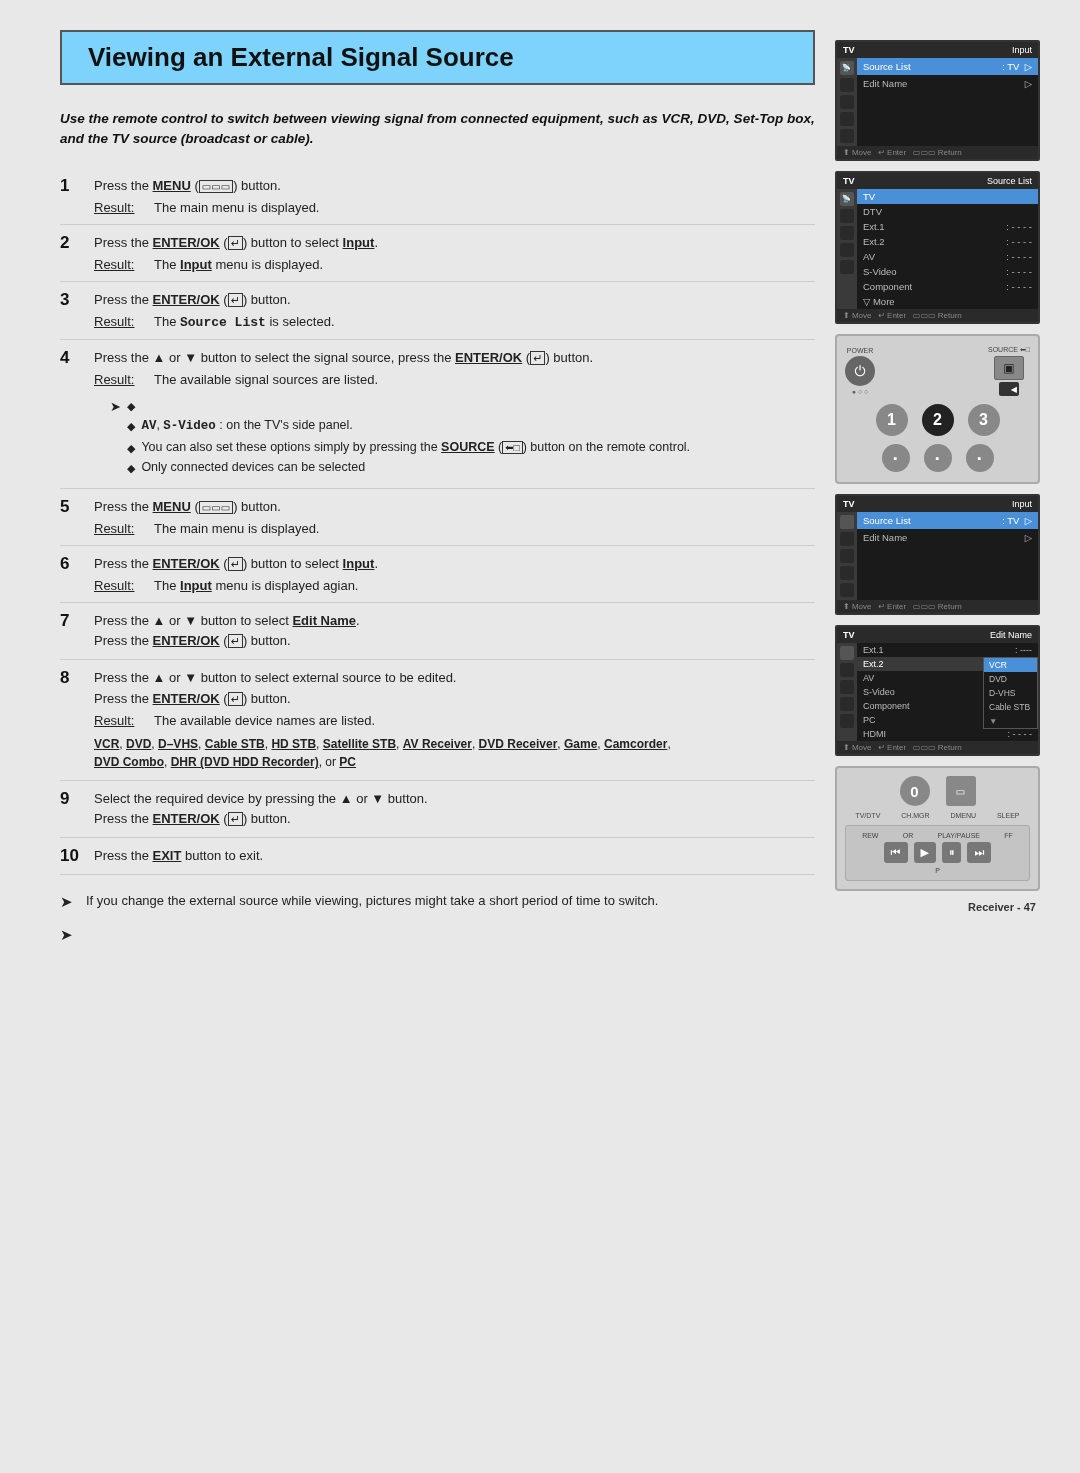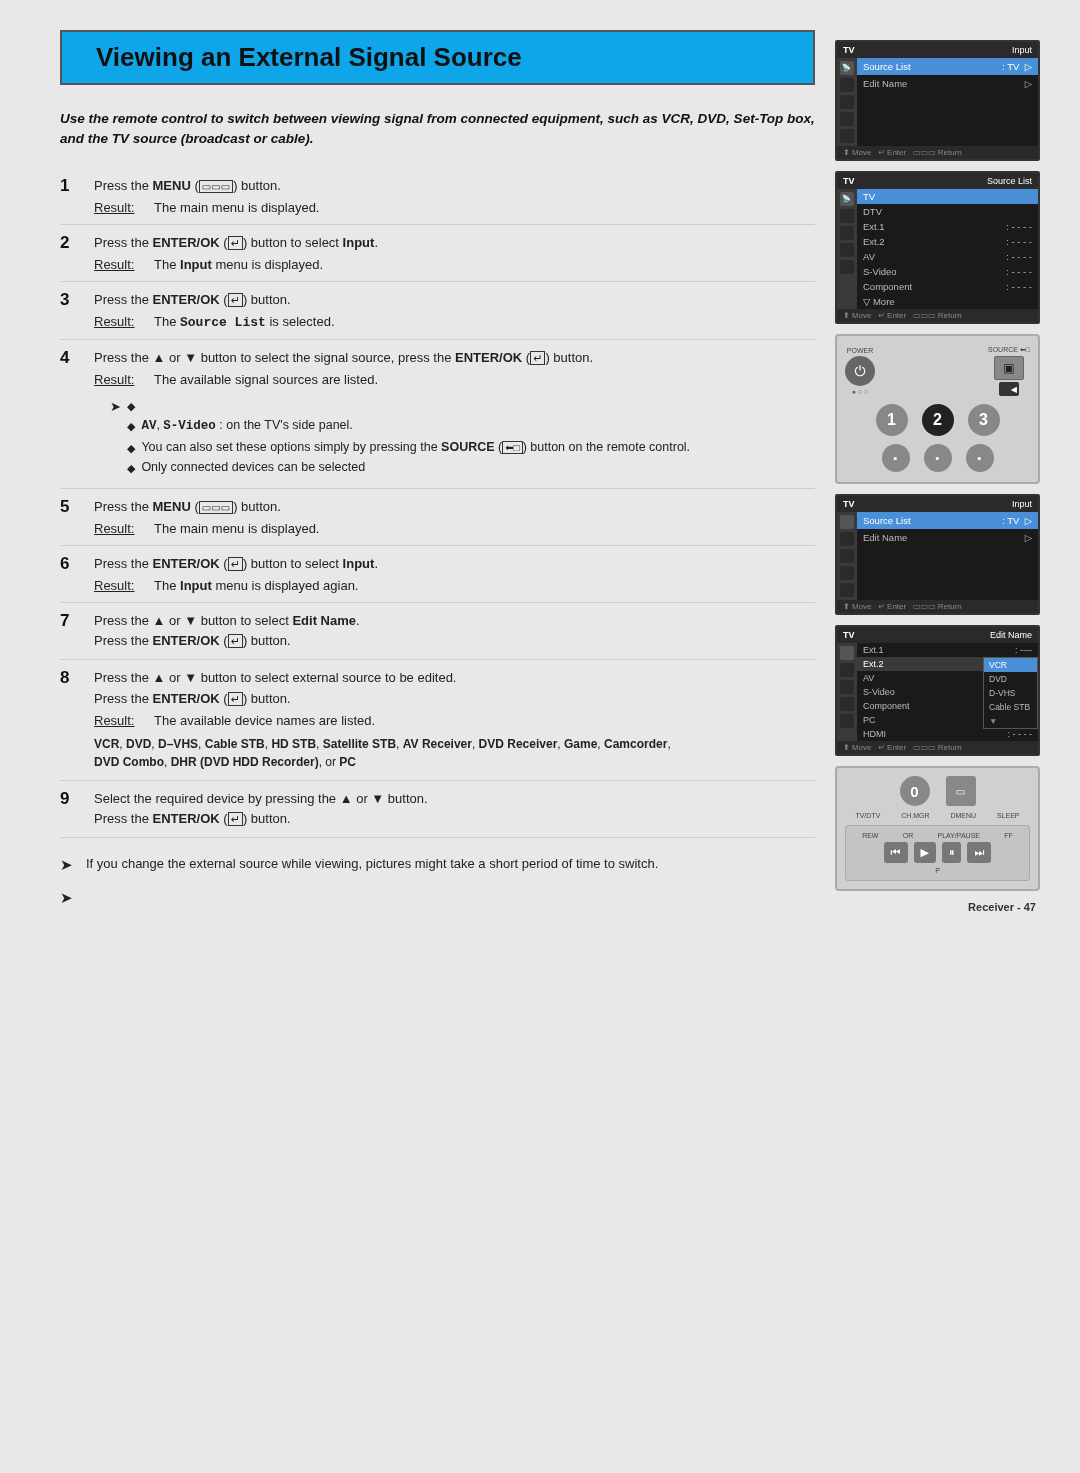--- a/index.html
+++ b/index.html
@@ -18,23 +18,23 @@
       padding: 30px 40px 30px 60px;
       display: flex;
       gap: 20px;
     }
     .main-content {
       flex: 1;
       min-width: 0;
     }
     .title-box {
       border: 2px solid #555;
-      padding: 10px 34px;
+      padding: 10px 26px;
       margin-bottom: 24px;
-      background: #0ea5e9;
+      background: #7dd3fc;
     }
     .title-box h1 {
       font-size: 26px;
       font-weight: 900;
       color: #111;
       font-family: Arial, sans-serif;
     }
     .intro-text {
       font-size: 13.5px;
       font-weight: bold;
@@ -70,21 +70,21 @@
     }
     .result-line {
       display: flex;
       gap: 8px;
       margin-top: 2px;
     }
     .result-label {
       text-decoration: underline;
       min-width: 52px;
     }
-    .bold { font-weight: bold; }
+    .bold { font-weight: bold; text-decoration: underline; }
     .code { font-family: 'Courier New', monospace; font-weight: bold; }
     .note-item {
       display: flex;
       gap: 6px;
       margin-bottom: 3px;
       font-size: 12.5px;
       line-height: 1.4;
     }
     .diamond { font-size: 11px; margin-top: 2px; }
     .tips {
@@ -240,20 +240,26 @@
         </div>
       </li>
 
       <li class="step">
         <span class="step-num">9</span>
         <div class="step-content">
           <p>Select the required device by pressing the ▲ or ▼ button.<br>Press the <span class="bold">ENTER/OK</span> (<span style="font-size:11px;border:1px solid #333;padding:0 2px;">↵</span>) button.</p>
         </div>
       </li>
 
+      <li class="step">
+        <span class="step-num">10</span>
+        <div class="step-content">
+          <p>Press the <span class="bold">EXIT</span> button to exit.</p>
+        </div>
+      </li>
     </ol>
 
     <div class="tips">
       <div class="tip-item">
         <span class="tip-arrow">➤</span>
         <p>If you change the external source while viewing, pictures might take a short period of time to switch.</p>
       </div>
       <div class="tip-item">
         <span class="tip-arrow">➤</span>
       </div>

